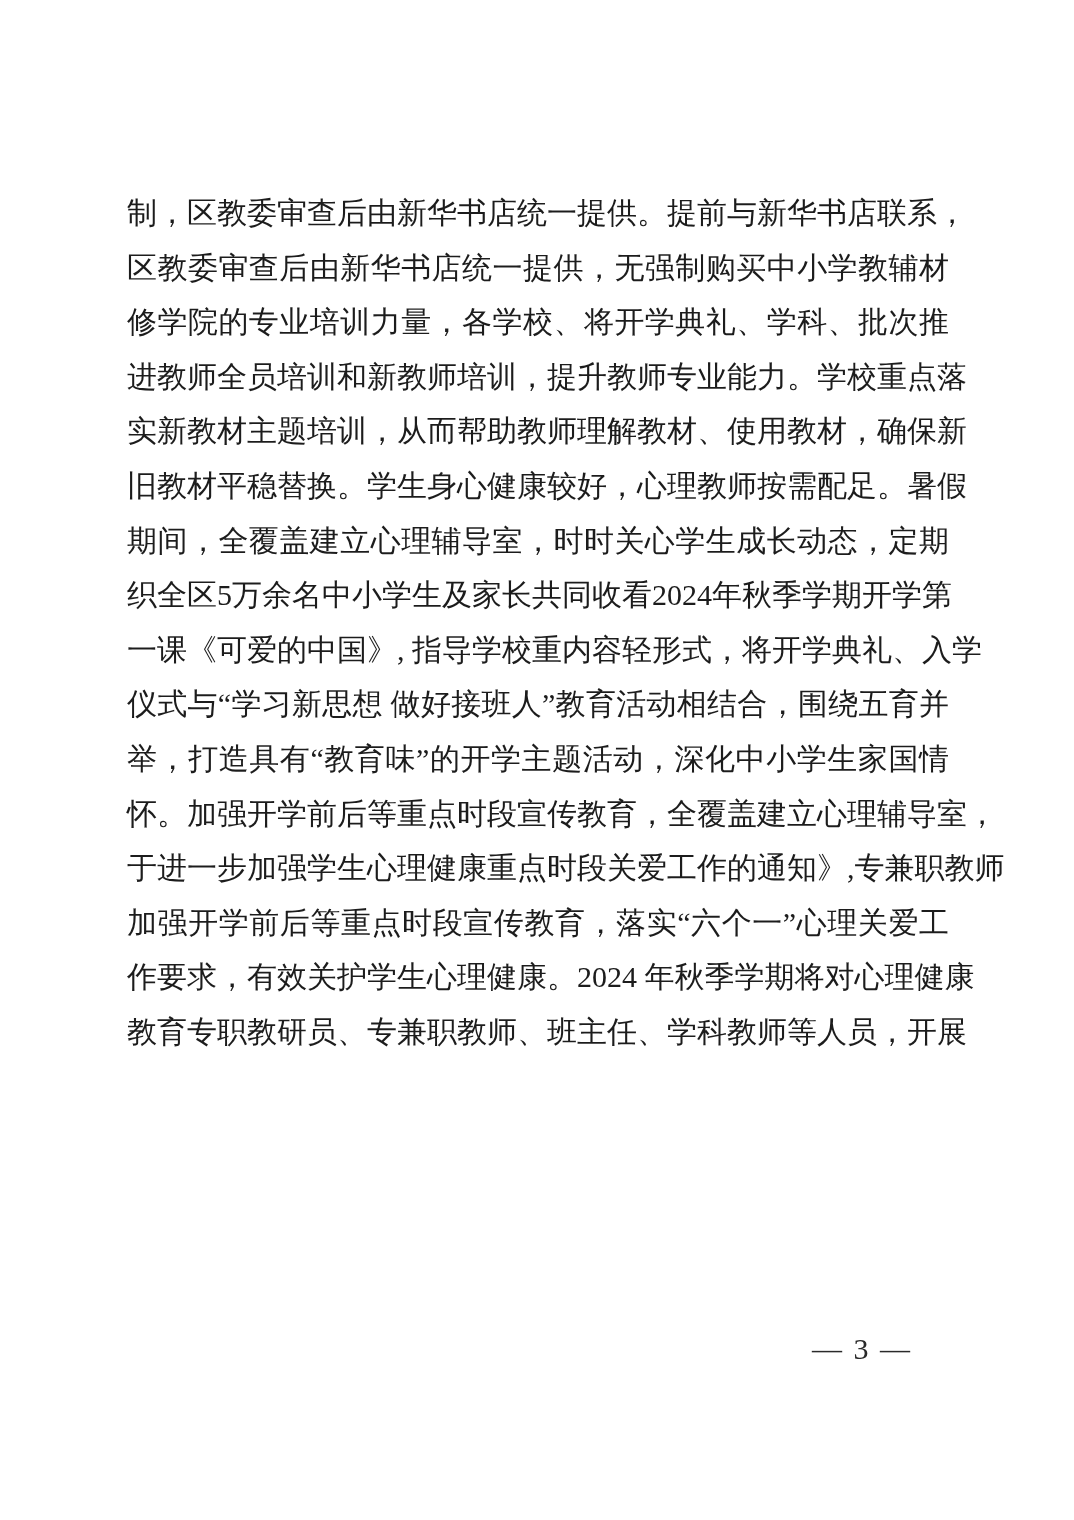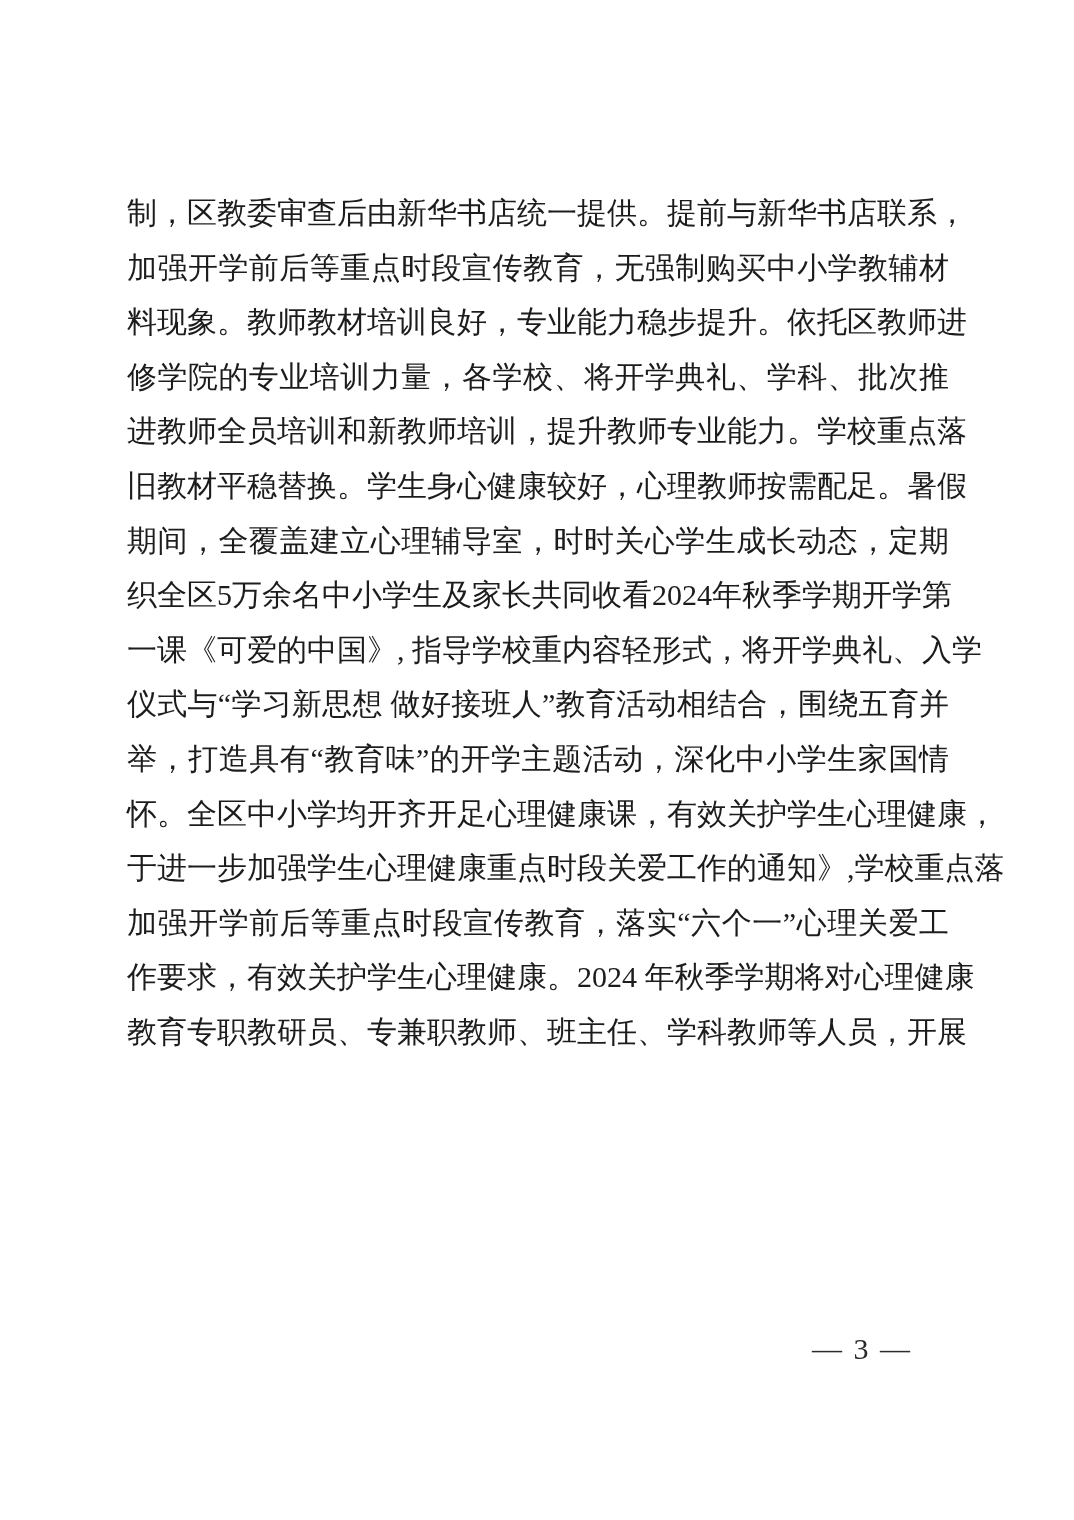--- a/index.html
+++ b/index.html
@@ -43,30 +43,30 @@
     letter-spacing: 2px;
     color: #2a2a2a;
   }
 </style>
 </head>
 <body>
 
 <div class="page">
   <div class="text-block">
     <div class="line">制，区教委审查后由新华书店统一提供。提前与新华书店联系，</div>
-    <div class="line">加强开学前后等重点时段宣传教育，无强制购买中小学教辅材</div>
-    <div class="line">料现象。教师教材培训良好，专业能力稳步提升。依托区教师进</div>
+    <div class="line">区教委审查后由新华书店统一提供，无强制购买中小学教辅材</div>
     <div class="line">修学院的专业培训力量，各学校、将开学典礼、学科、批次推</div>
     <div class="line">进教师全员培训和新教师培训，提升教师专业能力。学校重点落</div>
+    <div class="line">实新教材主题培训，从而帮助教师理解教材、使用教材，确保新</div>
     <div class="line">旧教材平稳替换。学生身心健康较好，心理教师按需配足。暑假</div>
     <div class="line">期间，全覆盖建立心理辅导室，时时关心学生成长动态，定期</div>
     <div class="line">织全区5万余名中小学生及家长共同收看2024年秋季学期开学第</div>
     <div class="line">一课《可爱的中国》, 指导学校重内容轻形式，将开学典礼、入学</div>
     <div class="line">仪式与“学习新思想 做好接班人”教育活动相结合，围绕五育并</div>
     <div class="line">举，打造具有“教育味”的开学主题活动，深化中小学生家国情</div>
-    <div class="line">怀。全区中小学均开齐开足心理健康课，有效关护学生心理健康，</div>
-    <div class="line">于进一步加强学生心理健康重点时段关爱工作的通知》,学校重点落</div>
+    <div class="line">怀。加强开学前后等重点时段宣传教育，全覆盖建立心理辅导室，</div>
+    <div class="line">于进一步加强学生心理健康重点时段关爱工作的通知》,专兼职教师</div>
     <div class="line">加强开学前后等重点时段宣传教育，落实“六个一”心理关爱工</div>
     <div class="line">作要求，有效关护学生心理健康。2024 年秋季学期将对心理健康</div>
     <div class="line">教育专职教研员、专兼职教师、班主任、学科教师等人员，开展</div>
   </div>
   <div class="page-number">— 3 —</div>
 </div>
 
 </body></html>

